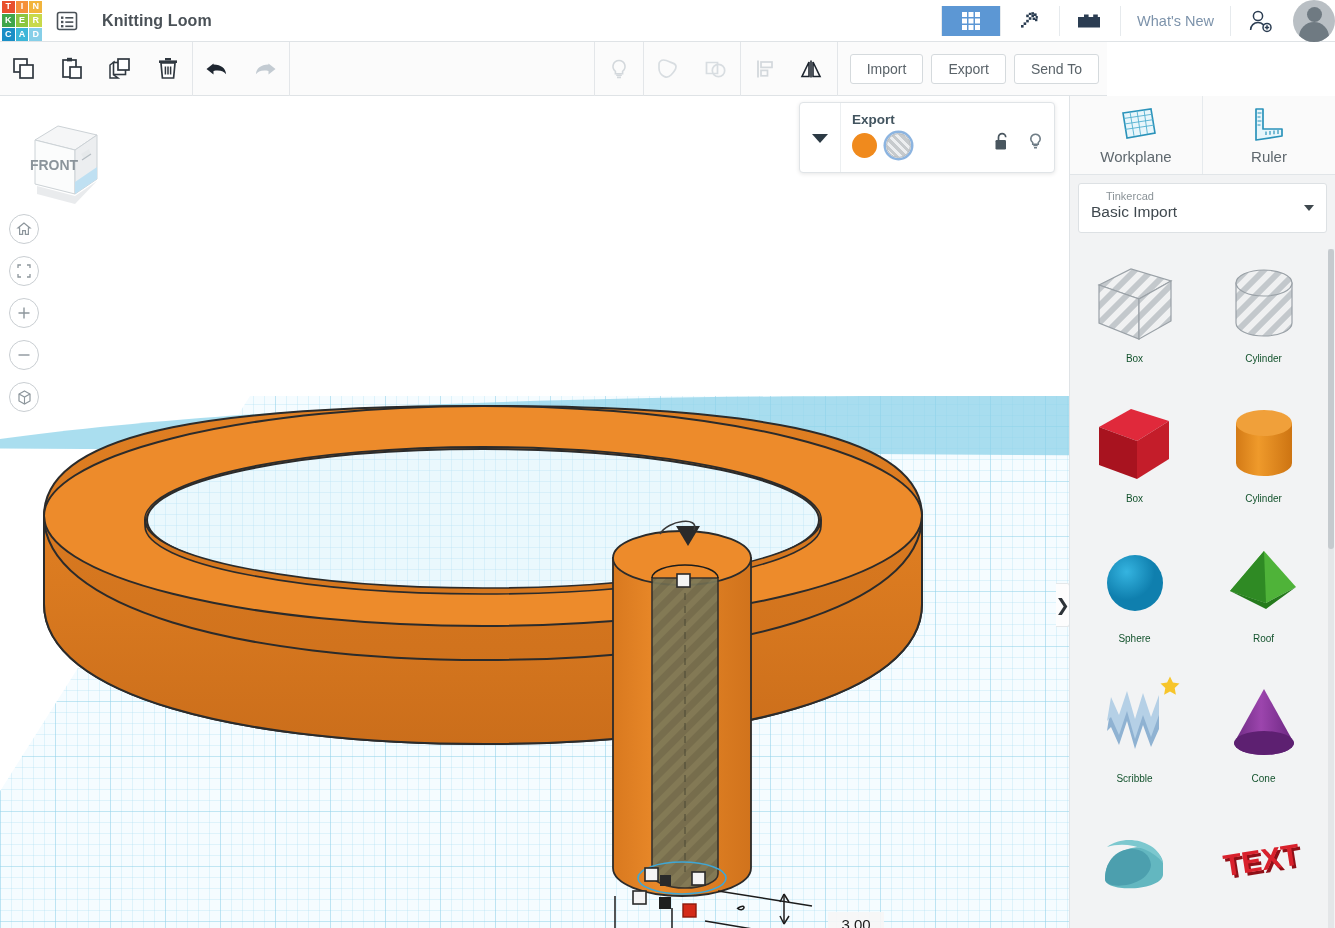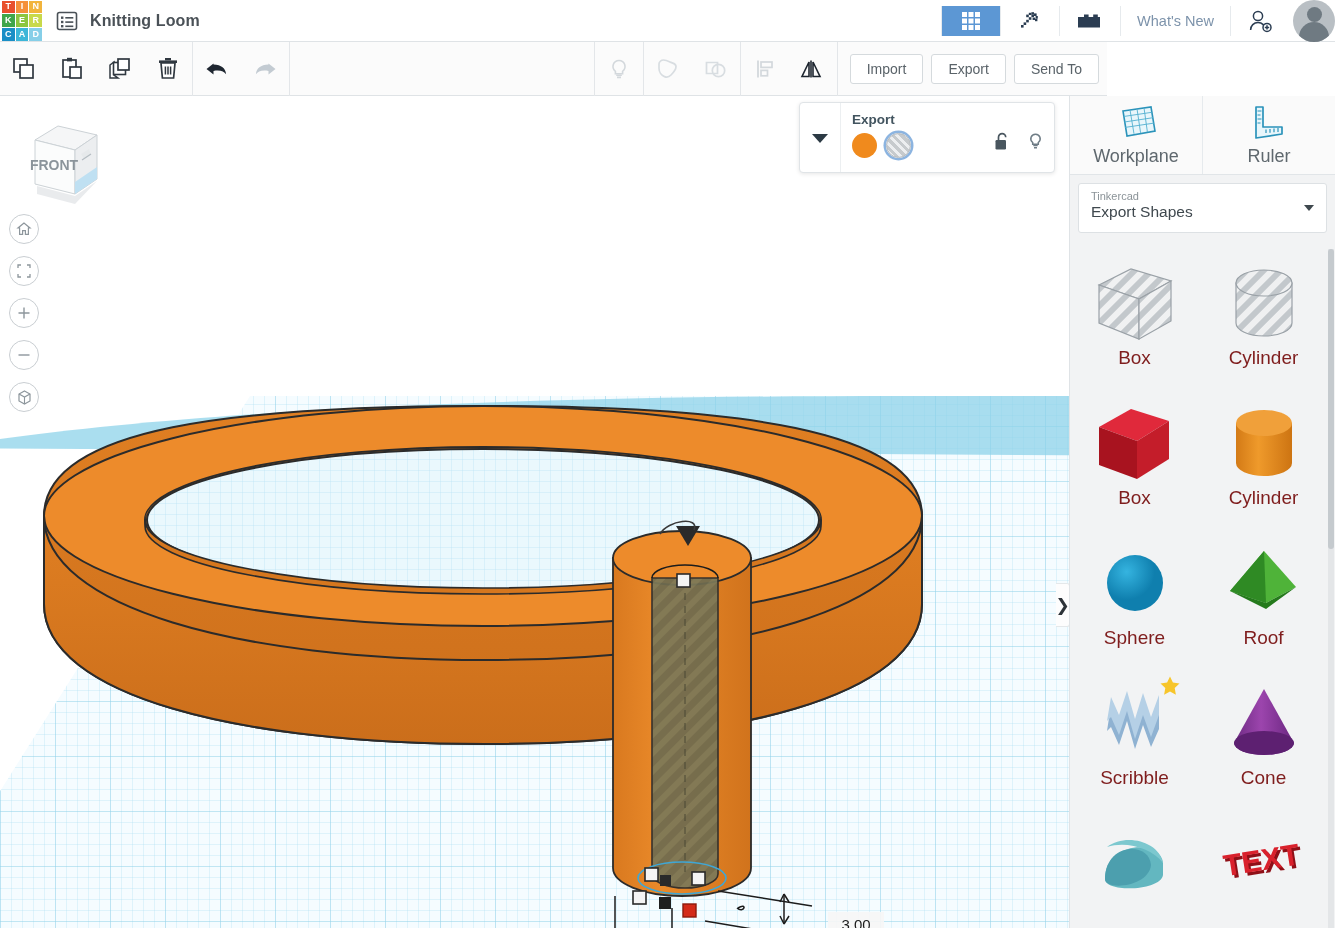--- a/index.html
+++ b/index.html
@@ -25,21 +25,21 @@
   .logo span {
     display: flex; align-items: center; justify-content: center;
     color: #fff; font-size: 9px; font-weight: bold;
     font-family: "Liberation Sans", sans-serif; line-height: 1;
   }
   .hdr-btn {
     width: 46px; height: 42px; display: flex; align-items: center;
     justify-content: center; cursor: pointer;
   }
   .proj-title {
-    font-size: 16px; font-weight: bold; color: #4a5157; margin-left: 0;
+    font-size: 16px; font-weight: bold; color: #4a5157; margin-left: 12px;
     letter-spacing: .1px;
   }
   .hdr-right { margin-left: auto; display: flex; align-items: center; height: 42px; }
   .hdr-cell {
     height: 30px; display: flex; align-items: center; justify-content: center;
     padding: 0 16px; border-left: 1px solid #e6eaed; cursor: pointer;
   }
   .hdr-cell.active { background: #5c97d4; padding: 0 18px; }
   .whats-new { color: #7d93ab; font-size: 14.5px; white-space: nowrap; }
   .avatar-wrap {
@@ -129,43 +129,43 @@
   }
   .sb-tools {
     height: 79px; background: #fafafa; border-bottom: 1px solid #e1e5e8;
     display: flex;
   }
   .sb-tool {
     flex: 1; display: flex; flex-direction: column; align-items: center;
     justify-content: center; gap: 5px; cursor: pointer;
   }
   .sb-tool + .sb-tool { border-left: 1px solid #e6eaed; }
-  .sb-tool span { font-size: 18px; color: #5f686e; }
+  .sb-tool span { font-size: 15px; color: #5f686e; }
   .dropdown {
     margin: 8px; height: 50px; background: #fff; border: 1px solid #dde1e4;
     border-radius: 3px; padding: 6px 12px; cursor: pointer; position: relative;
   }
-  .dd-sup { font-size: 11px; color: #8b9398; }
+  .dd-sup { font-size: 11px; color: #8b9398; margin-left: 15px; }
   .dd-main { font-size: 15.5px; color: #3f484e; margin-top: 1px; }
   .dd-caret {
     position: absolute; right: 12px; top: 21px;
     border-left: 5px solid transparent; border-right: 5px solid transparent;
     border-top: 6px solid #3f484e;
   }
   .shapes-grid {
     position: absolute; top: 153px; left: 0; width: 258px; height: 679px;
     display: grid; grid-template-columns: 1fr 1fr; align-content: start;
     overflow: hidden;
   }
   .shape-cell {
     height: 140px; display: flex; flex-direction: column; align-items: center;
     justify-content: flex-start; padding-top: 12px; cursor: pointer;
     position: relative;
   }
-  .shape-cell .lbl { font-size: 19px; color: #7f1d1d; }
+  .shape-cell .lbl { font-size: 10px; color: #14532d; margin-top: 6px; }
   .star-badge { position: absolute; right: 18px; top: 6px; }
   .sb-scroll {
     position: absolute; right: 1px; top: 153px; width: 6px; height: 300px;
     background: #c5cace; border-radius: 3px;
   }
   .sb-scroll-track {
     position: absolute; right: 1px; top: 153px; width: 6px; height: 679px;
     background: #e4e6e8;
   }
 </style>
@@ -546,21 +546,21 @@
             <path d="M9.5 8h4M9.5 12h3M9.5 16h4M9.5 20h3"></path>
             <path d="M18 26.5v3.5M22 26v3.8M26 25.5v3.8M30 25v4"></path>
           </g>
         </svg>
         <span>Ruler</span>
       </div>
     </div>
 
     <div class="dropdown">
       <div class="dd-sup">Tinkercad</div>
-      <div class="dd-main">Export Shapes</div>
+      <div class="dd-main">Basic Import</div>
       <div class="dd-caret"></div>
     </div>
 
     <div class="sb-scroll-track"></div>
     <div class="sb-scroll"></div>
 
     <div class="shapes-grid">
 
       <div class="shape-cell">
         <svg width="92" height="86" viewBox="0 0 92 86">

